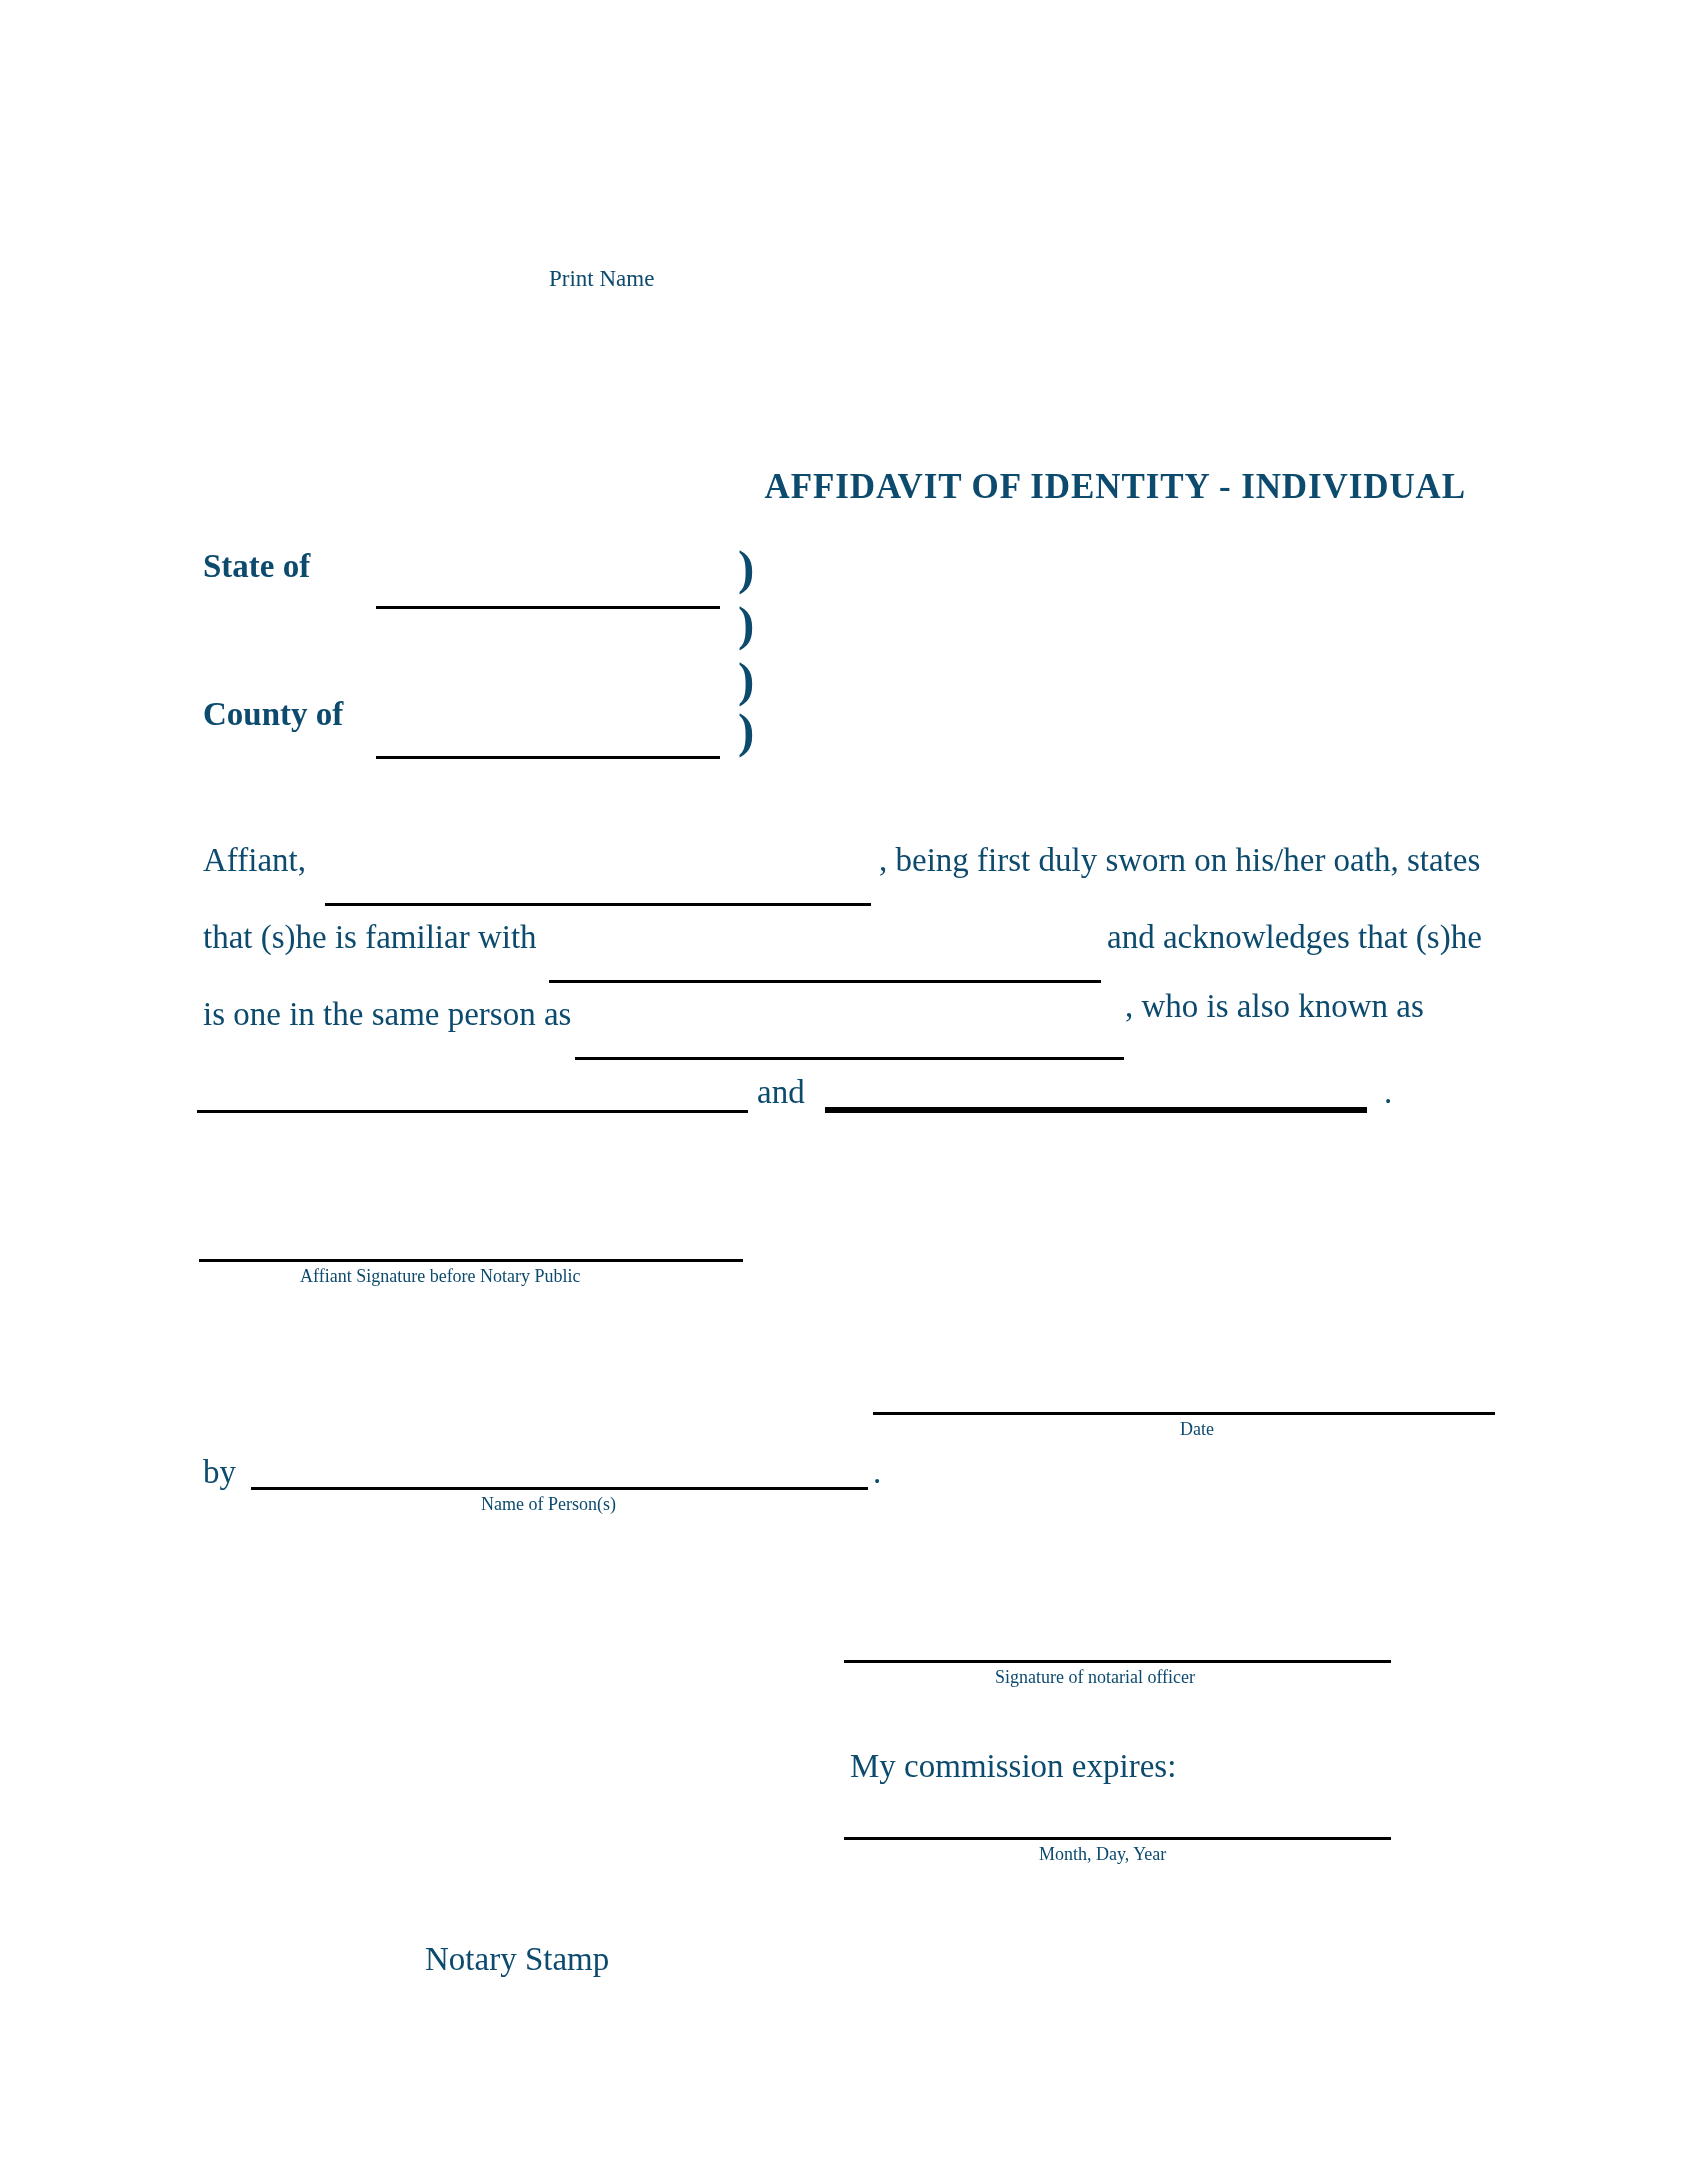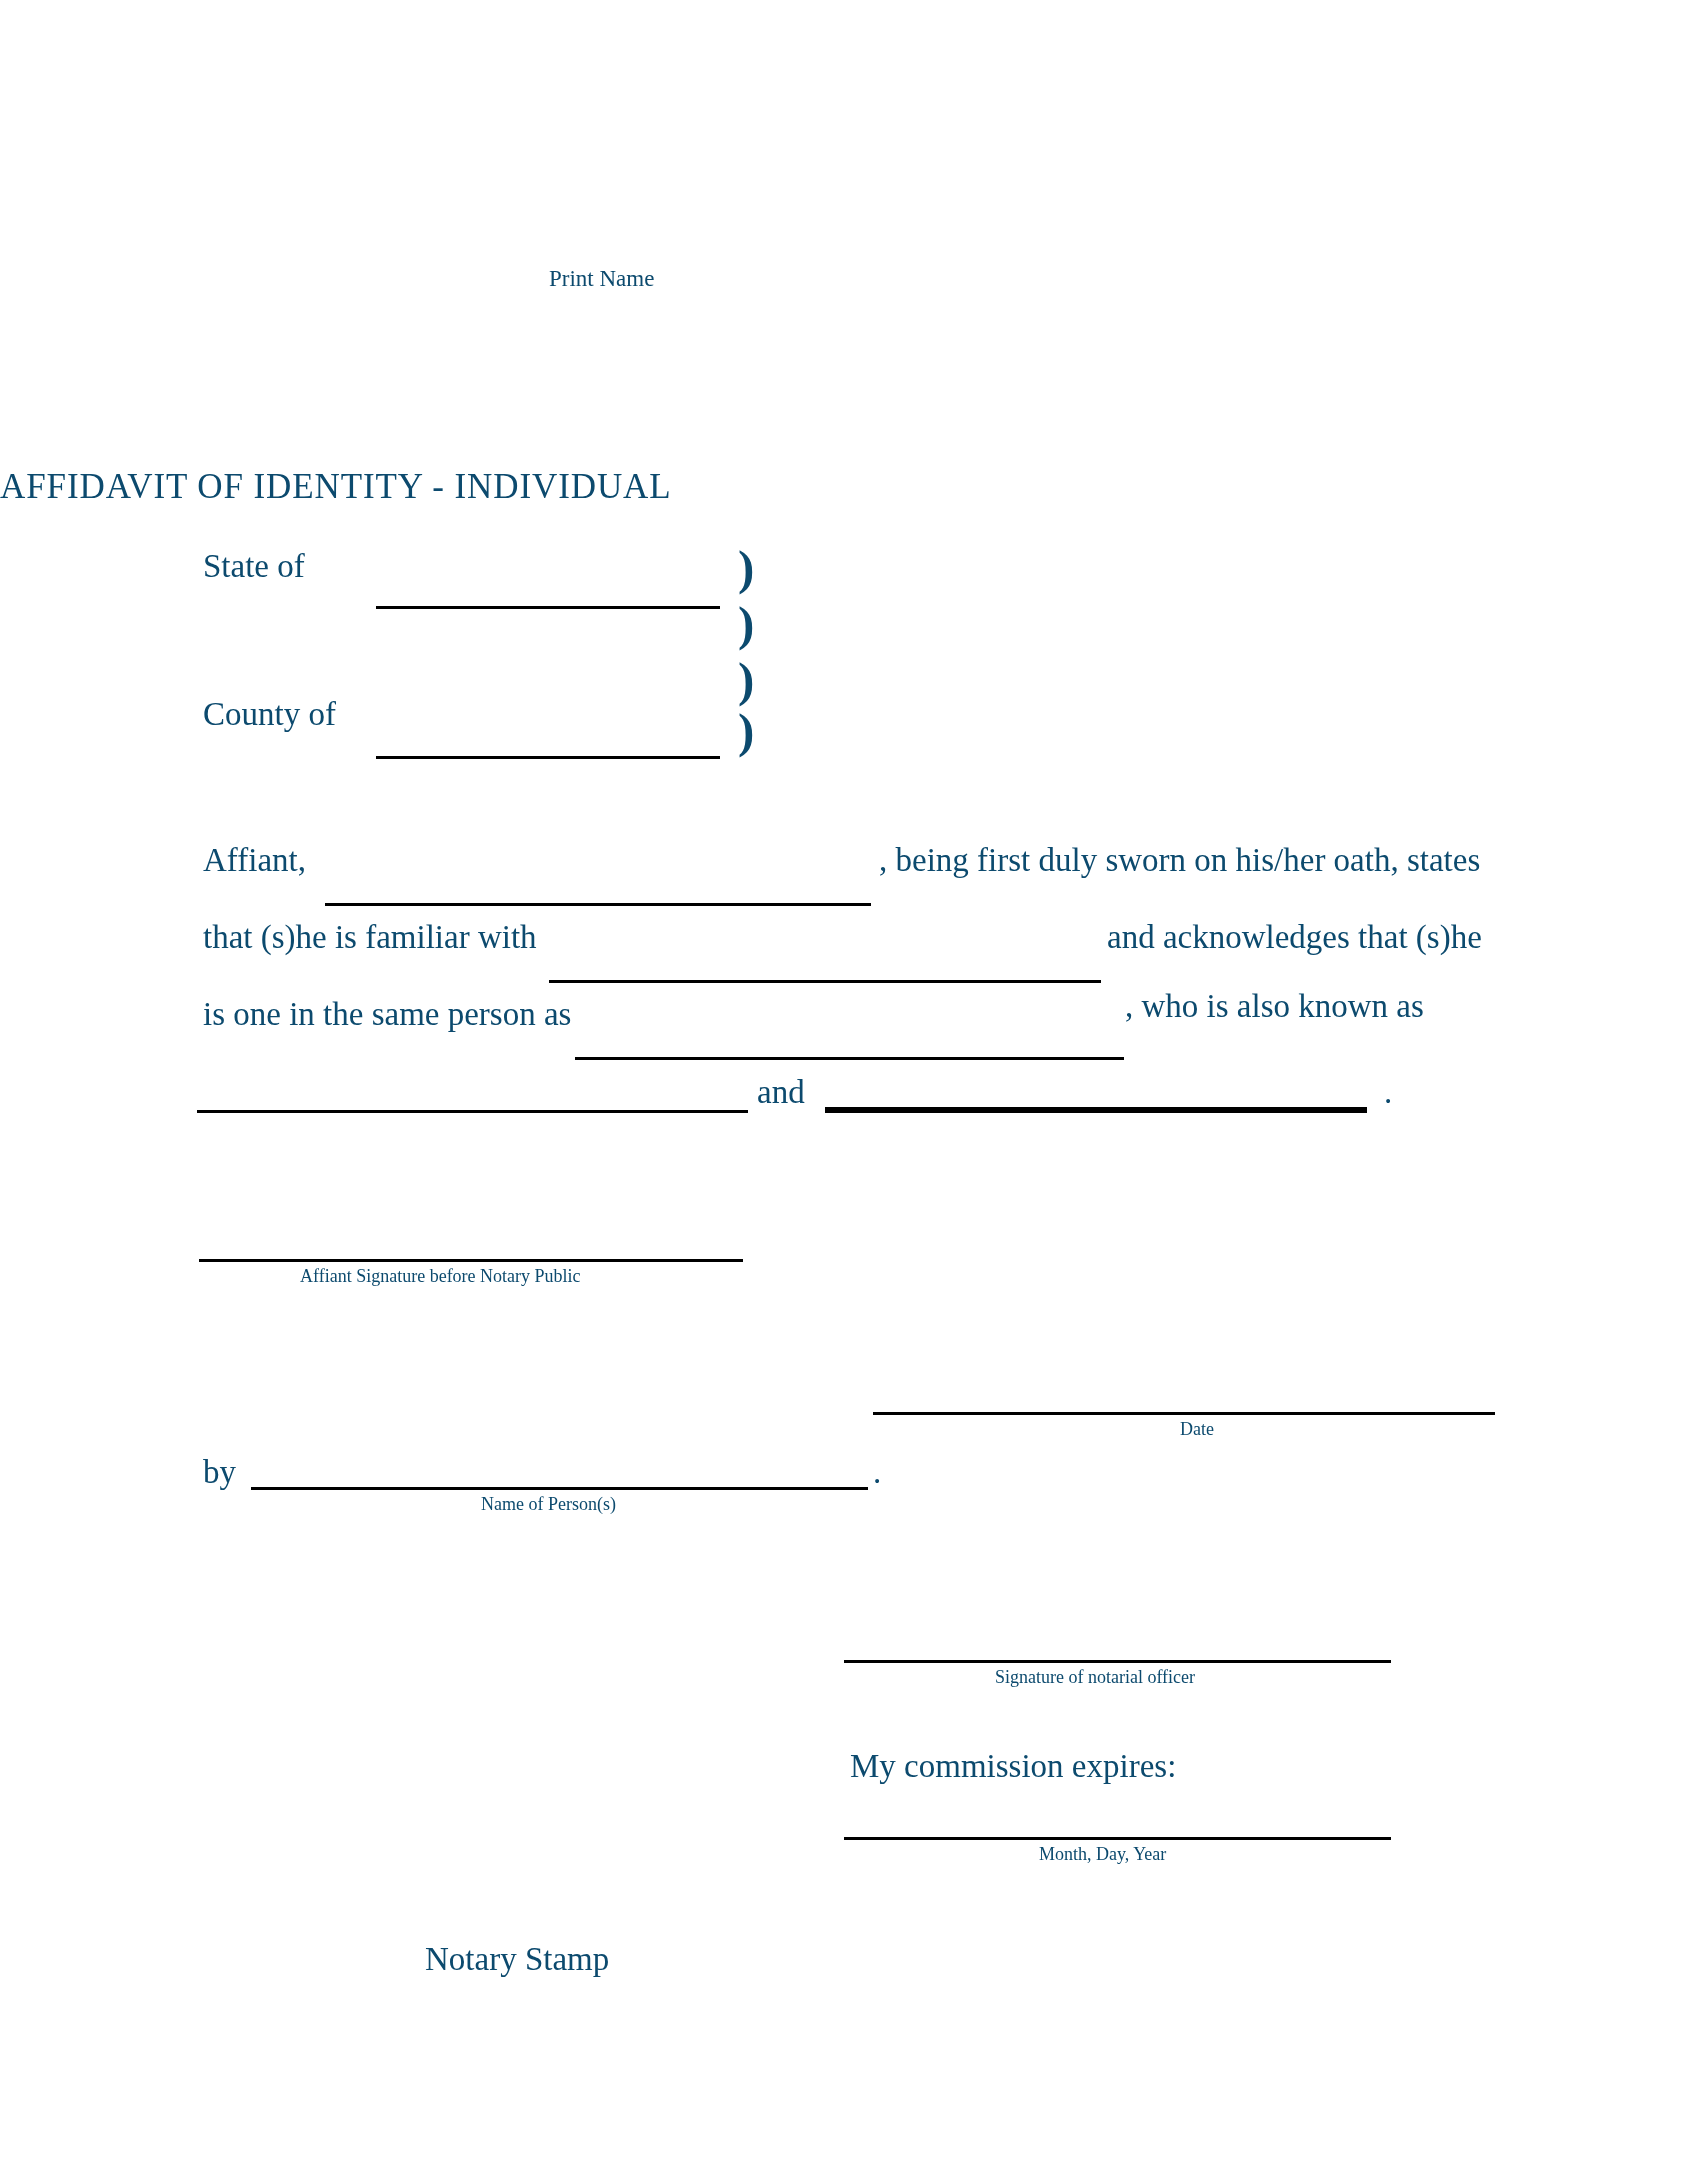--- a/index.html
+++ b/index.html
@@ -5,24 +5,24 @@
   html,body{margin:0;padding:0;background:#e8e8e8;}
   #page{
     position:relative;
     width:1687px;height:2184px;
     background:#ffffff;
     font-family:"Liberation Serif", serif;
     color:#000000;
     overflow:hidden;
   }
   .t{position:absolute;font-size:33px;line-height:1.2;white-space:nowrap;color:#0c4a6e;}
-  .b{font-weight:normal;}
+  .b{font-weight:bold;}
   .cap{font-size:18px;line-height:1.2;}
   .small{font-size:23px;}
-  .title{left:0;width:1466px;text-align:left;font-size:35px;font-weight:normal;letter-spacing:0.9px;}
+  .title{left:0;width:1466px;text-align:right;font-size:35px;font-weight:bold;letter-spacing:0.9px;}
   .paren{font-size:49px;line-height:1;font-weight:bold;}
   .fline{position:absolute;height:0;border-bottom:3.5px solid #000;}
   .thick{border-bottom-width:6.1px;}
 </style>
 </head>
 <body>
 
 <div id="page">
 
   <div class="t small" style="left:549px;top:265px;">Print Name</div>

